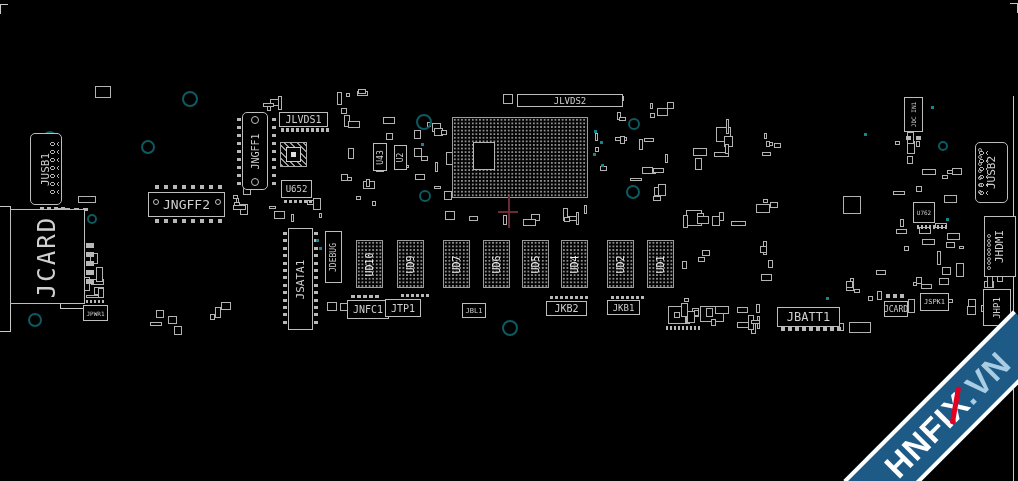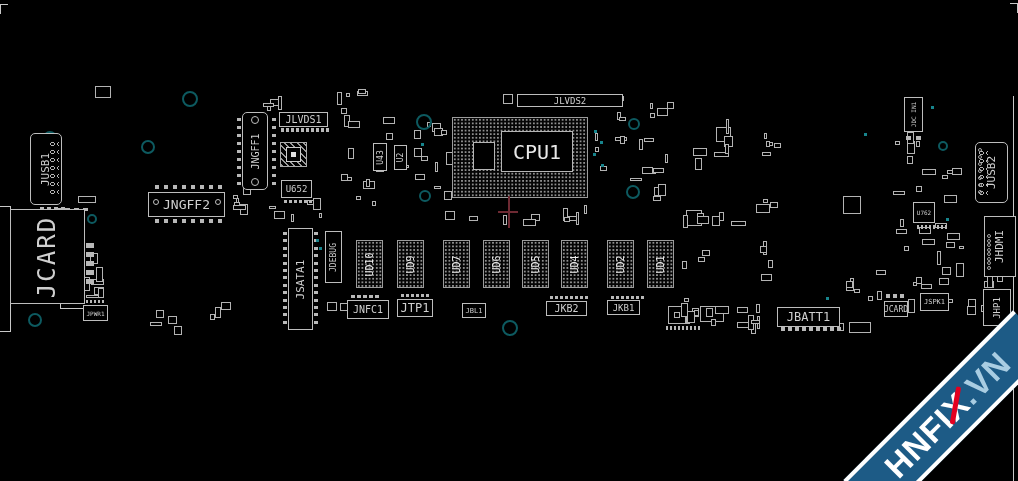--- a/index.html
+++ b/index.html
@@ -89,23 +89,20 @@
   <div class="box v" style="left:394px;top:145px;width:13px;height:25px;font-size:8px">
     <span class="t">U2</span>
   </div>
 
   <div class="box" style="left:517px;top:94px;width:106px;height:13px;font-size:9px">
     <span class="t">JLVDS2</span>
   </div>
 
   <div class="chip bga" style="left:452px;top:117px;width:136px;height:81px"></div>
   <div class="die" style="left:473px;top:142px;width:22px;height:28px"></div>
-  <div class="die" style="left:501px;top:131px;width:72px;height:41px;font-size:20px;color:#e8e8e8">
-    <span>CPU1</span>
-  </div>
   <div class="cross" style="left:508px;top:196px;width:1.5px;height:32px"></div>
   <div class="cross" style="left:498px;top:211px;width:20px;height:1.5px"></div>
 
   <div class="box v" style="left:288px;top:228px;width:25px;height:102px;font-size:11px">
     <span class="t">JSATA1</span>
   </div>
 
   <div class="box v" style="left:325px;top:231px;width:17px;height:52px;font-size:8px">
     <span class="t">JDEBUG</span>
   </div>
@@ -131,21 +128,21 @@
   <div class="chip bga" style="left:607px;top:240px;width:27px;height:48px">
       <span class="t">UD2</span>
     </div>
   <div class="chip bga" style="left:647px;top:240px;width:27px;height:48px">
       <span class="t">UD1</span>
     </div>
 
   <div class="box" style="left:347px;top:300px;width:42px;height:19px;font-size:10px">
     <span class="t">JNFC1</span>
   </div>
-  <div class="box" style="left:397px;top:299px;width:36px;height:18px;font-size:12px">
+  <div class="box" style="left:385px;top:299px;width:36px;height:18px;font-size:10px">
     <span class="t">JTP1</span>
   </div>
   <div class="box" style="left:462px;top:303px;width:24px;height:15px;font-size:7px">
     <span class="t">JBL1</span>
   </div>
   <div class="box" style="left:546px;top:301px;width:41px;height:15px;font-size:10px">
     <span class="t">JKB2</span>
   </div>
   <div class="box" style="left:607px;top:300px;width:33px;height:15px;font-size:9px">
     <span class="t">JKB1</span>

